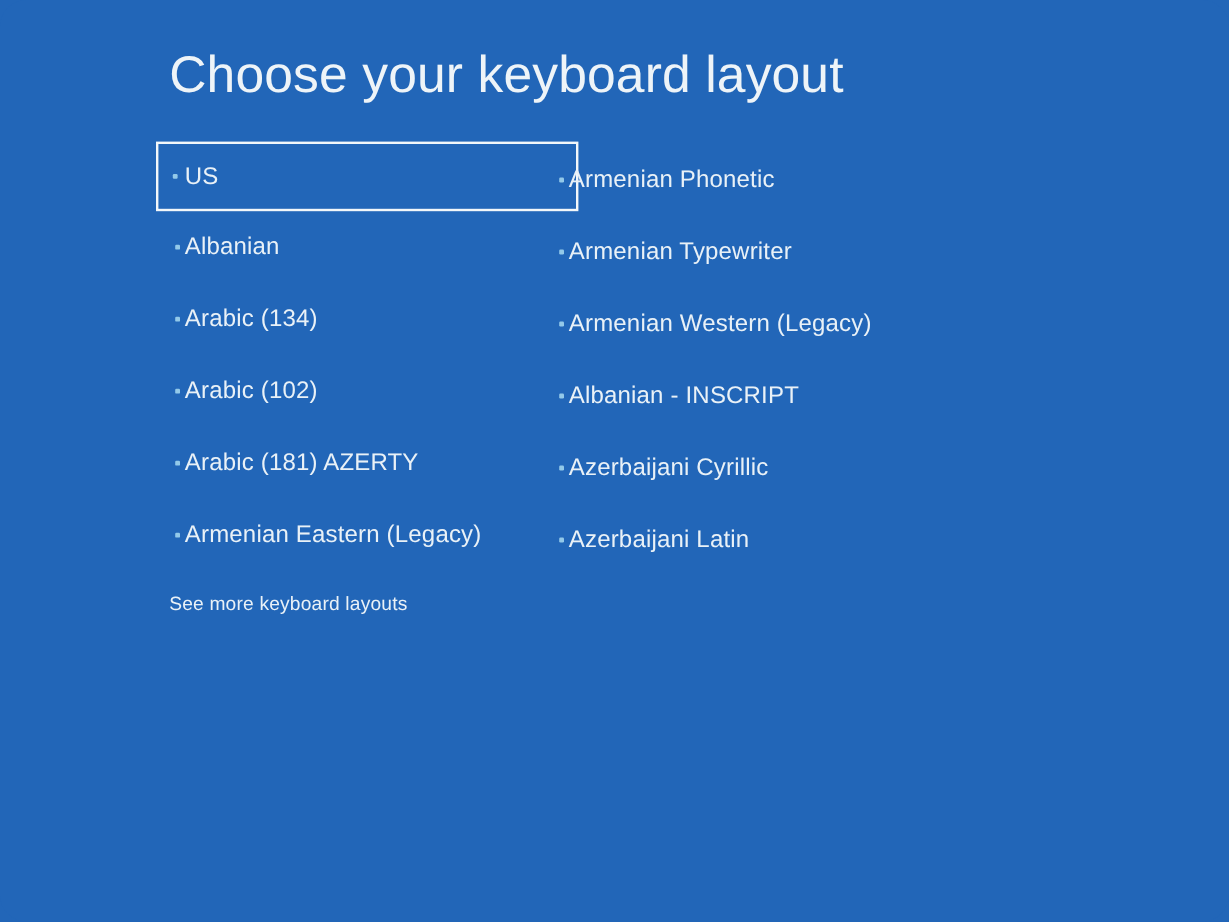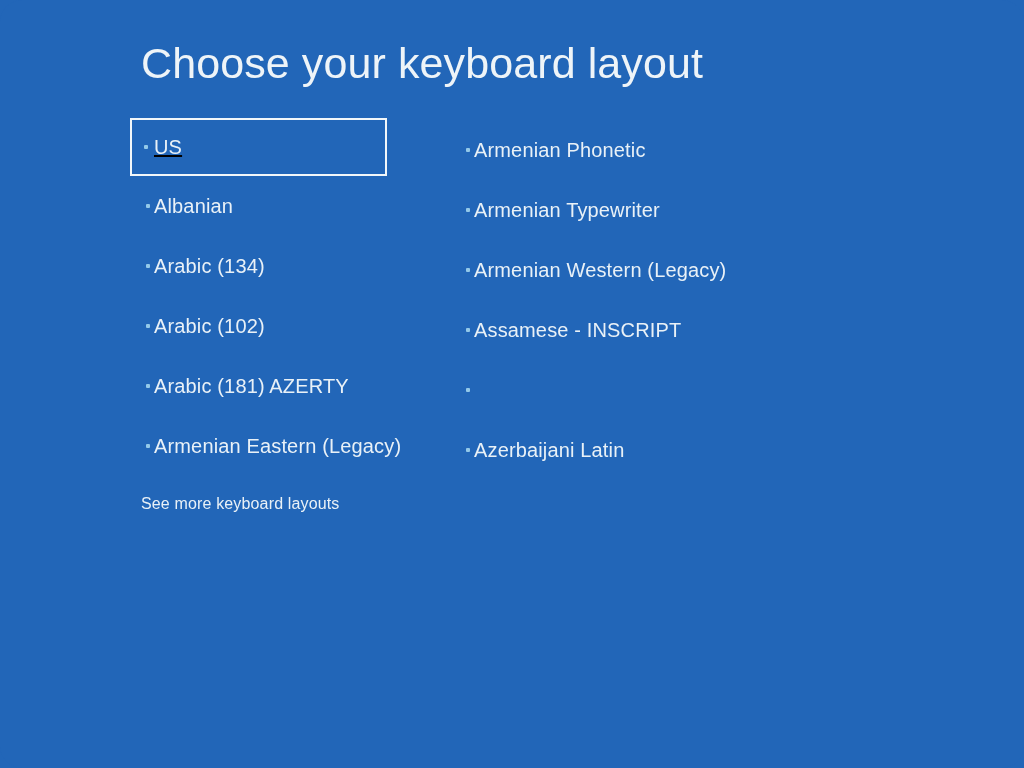--- a/index.html
+++ b/index.html
@@ -79,23 +79,22 @@
     letter-spacing: 0.15px;
     white-space: nowrap;
   }
 
   
   .layout-item.focused {
     border: 2px solid #f2f7fa;
     margin-left: -2px;
     margin-top: -2px;
     height: 58px;
-    width: 257px;
+    width: 352px;
     padding-left: 22px;
-    text-decoration: underline;
   }
   .layout-item.focused .bullet { left: 12px; }
 
   
   #see-more-link {
     position: absolute;
     left: 141px;
     top: 490px;
     font-size: 16px;
     font-weight: 300;
@@ -148,24 +147,25 @@
     <div class="layout-item">
       <span class="bullet"></span>
       <span class="label">Armenian Typewriter</span>
     </div>
     <div class="layout-item">
       <span class="bullet"></span>
       <span class="label">Armenian Western (Legacy)</span>
     </div>
     <div class="layout-item">
       <span class="bullet"></span>
-      <span class="label">Assamese - INSCRIPT</span>
+      <span class="label">Albanian - INSCRIPT</span>
     </div>
     <div class="layout-item">
       <span class="bullet"></span>
+      <span class="label">Azerbaijani Cyrillic</span>
     </div>
     <div class="layout-item">
       <span class="bullet"></span>
       <span class="label">Azerbaijani Latin</span>
     </div>
   </div>
 
   <div id="see-more-link">See more keyboard layouts</div>
 
 </div>

